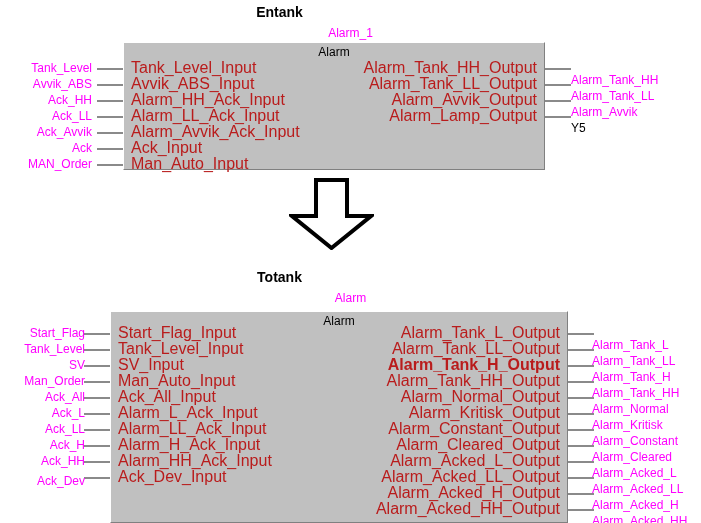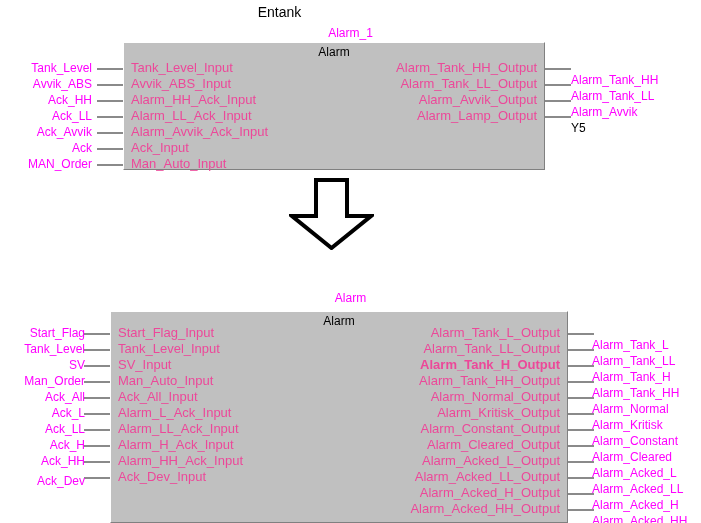--- a/index.html
+++ b/index.html
@@ -36,21 +36,21 @@
 
   
   .section { position: absolute; left: 0; width: 701px; }
   #section-entank { top: 0; height: 180px; }
   #section-totank { top: 265px; height: 258px; }
 
   .section-title {
     position: absolute;
     width: 559px;
     text-align: center;
-    font-weight: normal;
+    font-weight: bold;
     font-size: 14px;
     color: #000000;
     letter-spacing: 0px;
   }
   .instance-name {
     position: absolute;
     width: 701px;
     text-align: center;
     font-size: 12px;
     color: #ff00ff;
@@ -72,22 +72,22 @@
     width: 100%;
     text-align: center;
     font-size: 12px;
     color: #000000;
     top: 2px;
   }
   .port {
     position: absolute;
     height: 16px;
     line-height: 16px;
-    font-size: 13px;
-    color: #ec4899;
+    font-size: 16px;
+    color: #b91c1c;
     white-space: nowrap;
   }
   .port-in  { text-align: left; }
   .port-out { text-align: right; }
 
   
   .wire {
     position: absolute;
     height: 0;
     border-top: 2px solid #8a8a8a;
@@ -170,20 +170,21 @@
         <div class="varlabel right" style="left: 571px; top: 92px;">Alarm_Avvik</div>
         <div class="varlabel right black" style="left: 571px; top: 108px;">Y5</div>
       </div>
   </div>
 
   <svg id="flow-arrow" viewBox="0 0 85 72">
     <polygon points="27,2 58,2 58,38 82,38 42.5,70 3,38 27,38" fill="#ffffff" stroke="#000000" stroke-width="4" stroke-linejoin="miter"></polygon>
   </svg>
 
   <div class="section" id="section-totank">
+    <div class="section-title" style="top:4px;">Totank</div>
     <div class="instance-name" style="top:26px;">Alarm</div>
 
     <div class="block" id="totank-block" style="left:110px; top:46px; width:458px; height:212px;">
       <div class="block-type">Alarm</div>
     </div>
 
     <div id="totank-ports">
         <div class="port port-in" style="left: 118px; top: 60px;">Start_Flag_Input</div>
         <div class="port port-in" style="left: 118px; top: 76px;">Tank_Level_Input</div>
         <div class="port port-in" style="left: 118px; top: 92px;">SV_Input</div>

